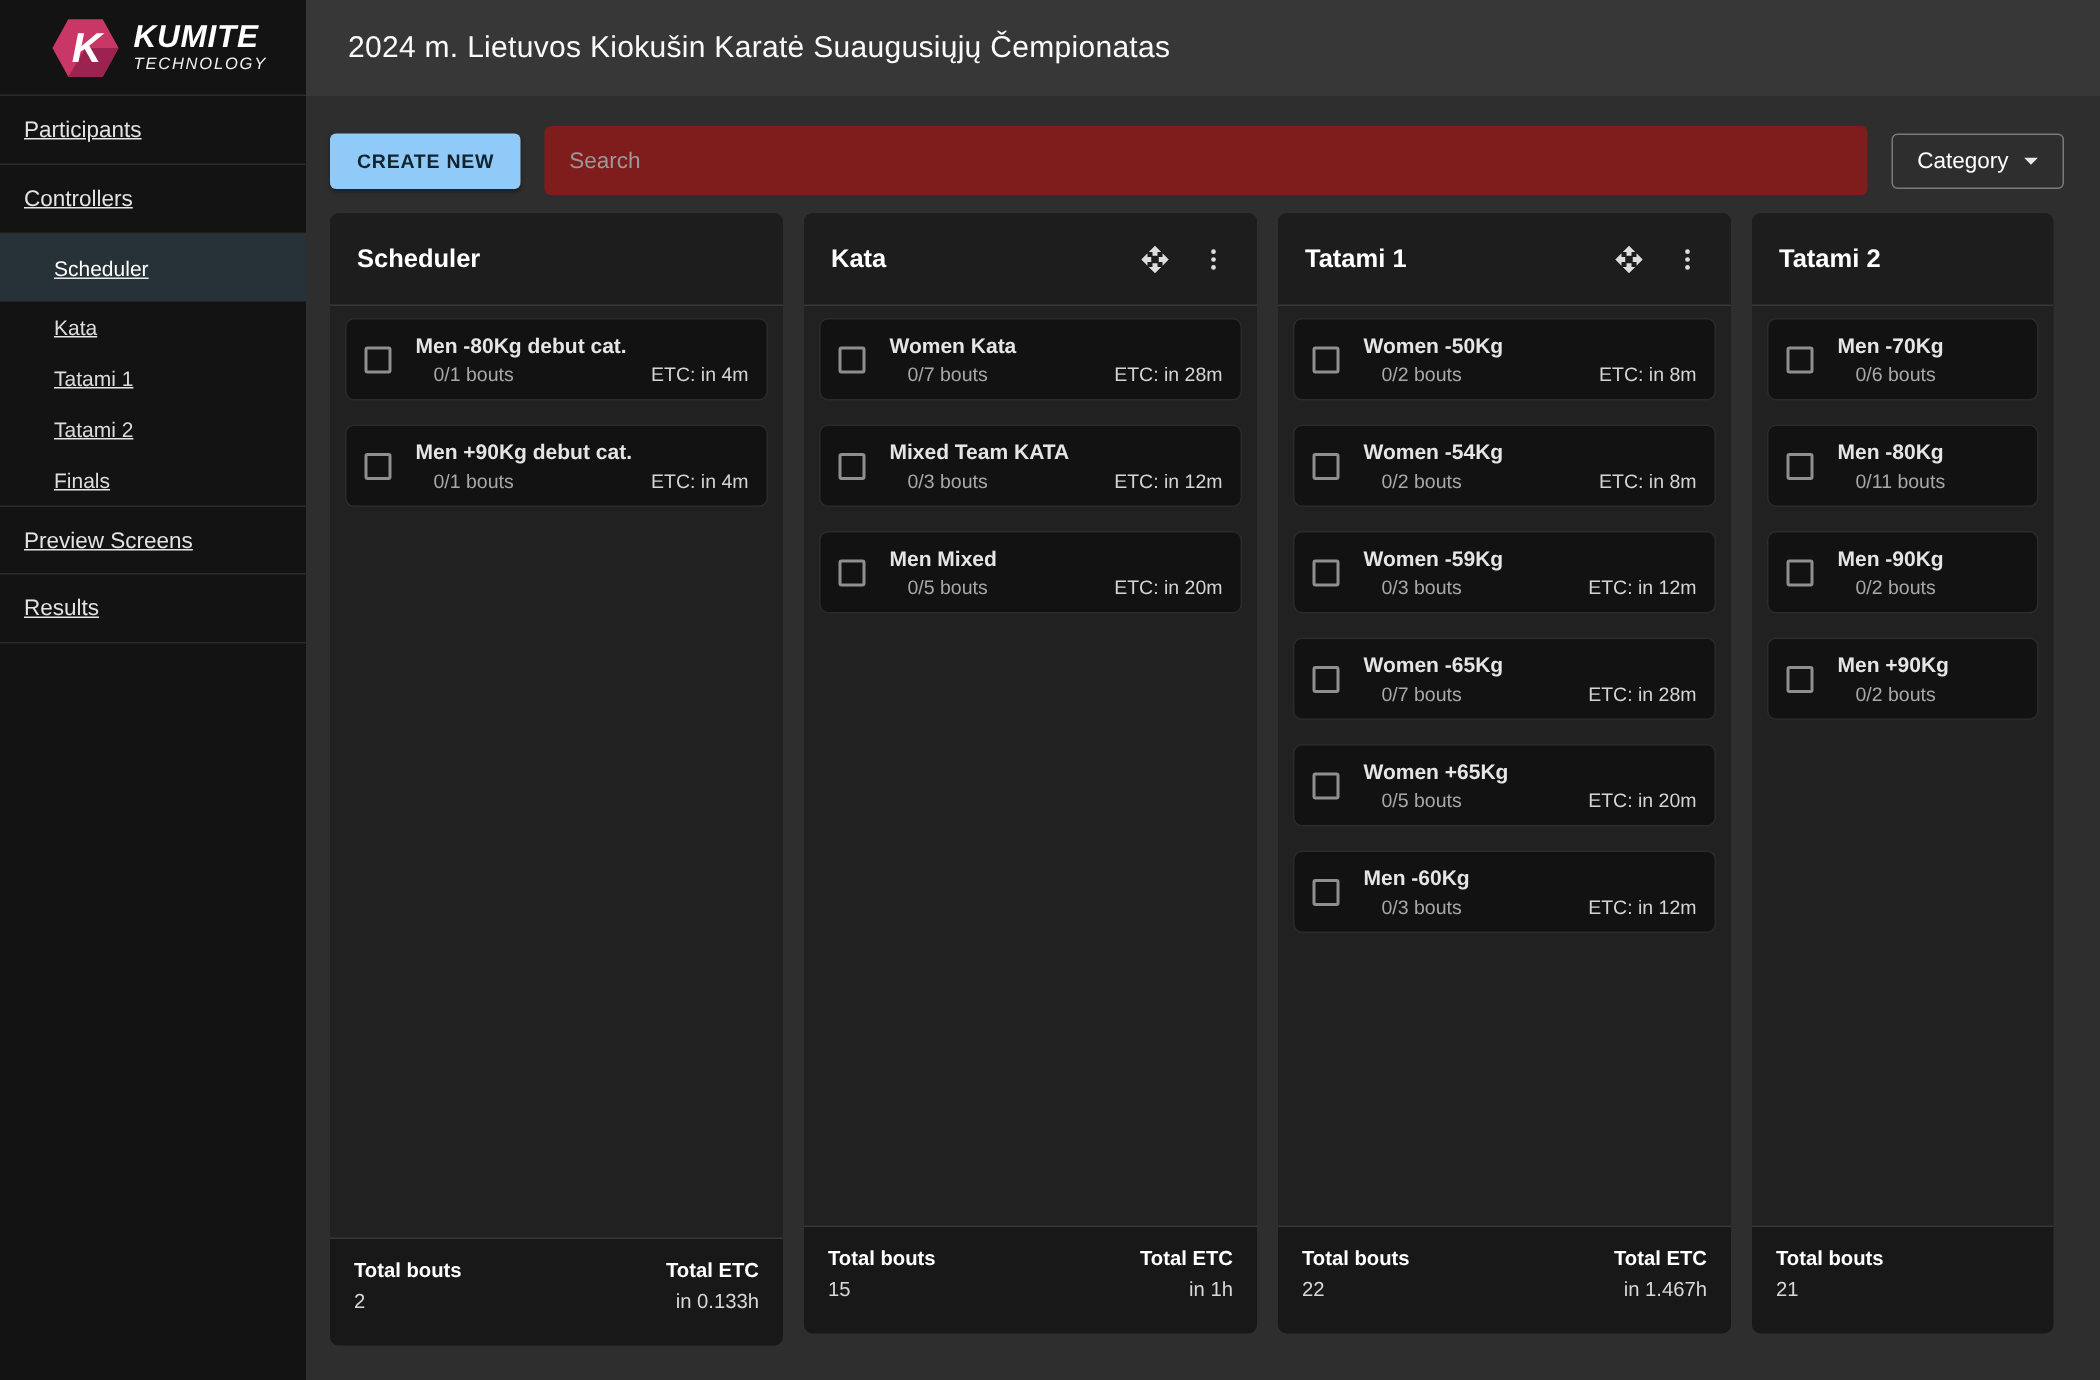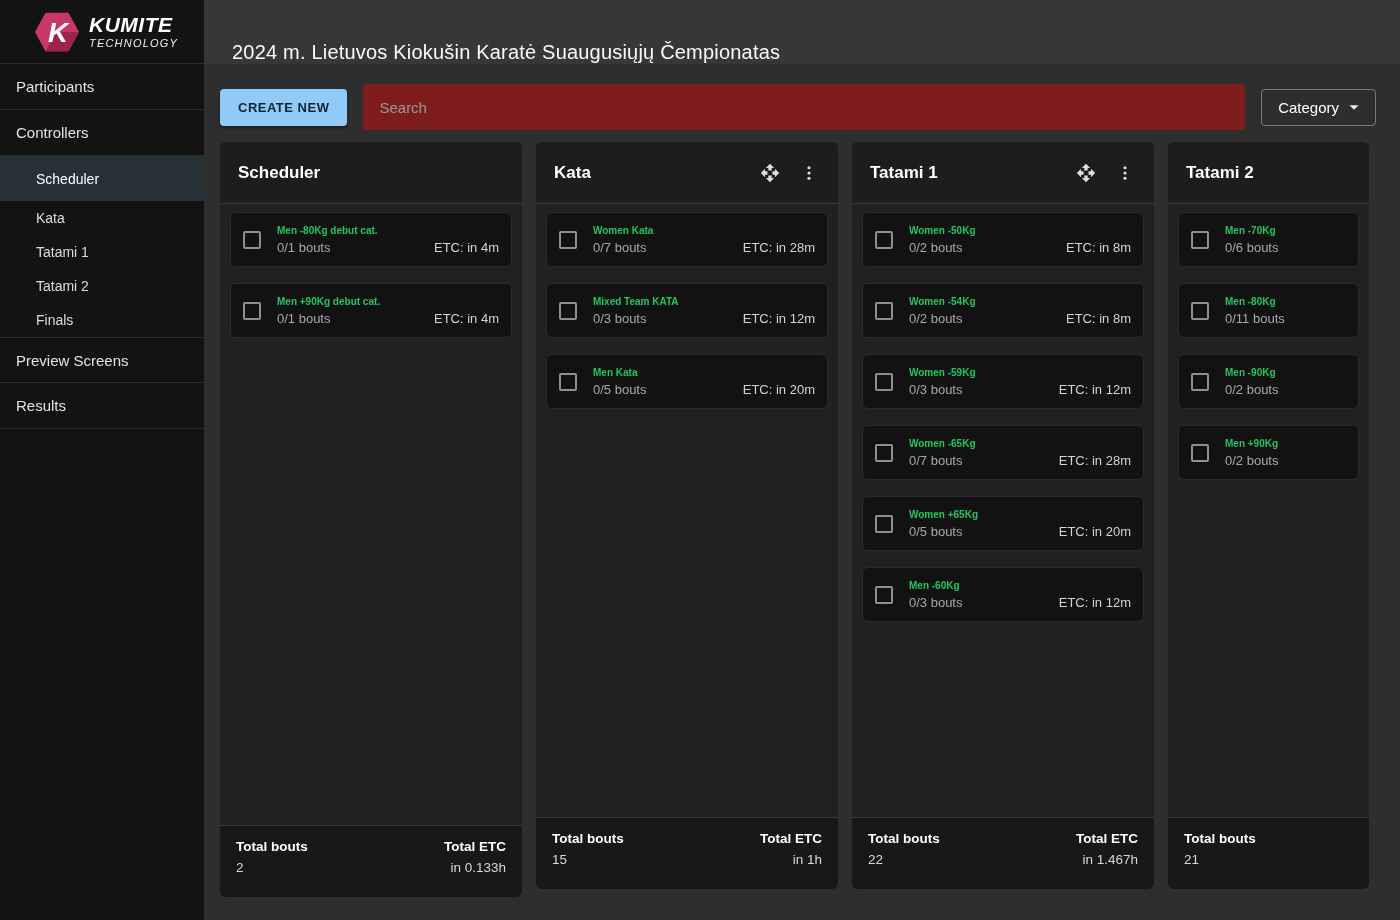--- a/index.html
+++ b/index.html
@@ -17,31 +17,31 @@
     position:absolute; left:0; top:0; width:204px; height:920px;
     background:#131313; color:#e6e6e6; z-index:2;
   }
   .logo-block {
     height:64px; display:flex; align-items:center; padding:0 16px 0 34px;
     border-bottom:1px solid #2b2b2b;
   }
   .logo-text { margin-left:9px; line-height:1; }
   .logo-title { font-size:21px; font-weight:bold; font-style:italic; color:#ffffff; letter-spacing:.5px; }
   .logo-sub { font-size:11px; font-style:italic; color:#f0f0f0; letter-spacing:1.2px; margin-top:3px; }
-  .nav { display:flex; flex-direction:column; }
+  .nav { display:flex; flex-direction:column;text-decoration:underline; }
   .nav-item { display:flex; align-items:center; cursor:pointer; color:#e3e3e3; }
   .nav-item.top { padding:13px 16px; font-size:15px; border-bottom:1px solid #2b2b2b; height:46px; }
   .nav-item.top.after-sub { border-top:1px solid #2b2b2b; }
   .nav-item.sub { padding:8px 16px 8px 36px; font-size:14px; height:34px; color:#dcdcdc; }
   .nav-item.sub.selected { height:45px; padding-top:13px; padding-bottom:13px; background:#263238; color:#ffffff; }
 
   
   .topbar {
     position:absolute; left:204px; top:0; width:1196px; height:64px;
-    background:#373737; display:flex; align-items:flex-end; padding-left:28px;
+    background:#373737; display:flex; align-items:center; padding-left:28px;
   }
   .topbar-title { color:#fafafa; font-size:20px; font-weight:normal; letter-spacing:.2px; }
 
   
   .main {
     position:absolute; left:204px; top:64px; width:1196px; height:856px;
     background:#2e2e2e; padding:20px 24px 0 16px;
   }
   .toolbar { display:flex; align-items:center; }
   .btn-create {
@@ -83,22 +83,22 @@
   .col-list { flex:1 1 auto; padding:8px 10px; overflow:hidden; }
   .card {
     min-height:55px; background:#121212; border:1px solid #2b2b2b; border-radius:6px;
     display:flex; align-items:center; padding:8px 12px; margin-bottom:16px; cursor:pointer;
   }
   .checkbox {
     width:18px; height:18px; border:2px solid #8f8f8f; border-radius:2px;
     margin-right:16px; flex:0 0 18px; cursor:pointer;
   }
   .card-body { flex:1; min-width:0; }
-  .card-title { color:#22c55e; font-size:10px; font-weight:bold; margin-bottom:4px; white-space:nowrap; }
-  .card-subrow { display:flex; align-items:baseline; }
+  .card-title { color:#e5e5e5; font-size:14px; font-weight:bold; margin-bottom:4px; white-space:nowrap; }
+  .card-subrow { display:flex; align-items:baseline;margin-left:12px; }
   .card-bouts { color:#a8a8a8; font-size:13px; flex:1; white-space:nowrap; }
   .card-etc { color:#d4d4d4; font-size:13px; white-space:nowrap; }
   .col-footer {
     flex:0 0 72px; background:#181818; border-top:1px solid #383838;
     display:flex; justify-content:space-between; padding:13px 16px;
   }
   .footer-block { display:flex; flex-direction:column; }
   .footer-block.right { text-align:right; }
   .footer-label { color:#ffffff; font-size:13.5px; font-weight:bold; }
   .footer-value { color:#d8d8d8; font-size:13.5px; margin-top:6px; }
@@ -247,21 +247,21 @@
       <div class="card-title">Mixed Team KATA</div>
       <div class="card-subrow">
         <span class="card-bouts">0/3 bouts</span>
         <span class="card-etc">ETC: in 12m</span>
       </div>
     </span>
   </div>
             <div class="card">
     <span class="checkbox"></span>
     <span class="card-body">
-      <div class="card-title">Men Kata</div>
+      <div class="card-title">Men Mixed</div>
       <div class="card-subrow">
         <span class="card-bouts">0/5 bouts</span>
         <span class="card-etc">ETC: in 20m</span>
       </div>
     </span>
   </div>
           </div>
     <div class="col-footer">
       <div class="footer-block">
         <span class="footer-label">Total bouts</span>

